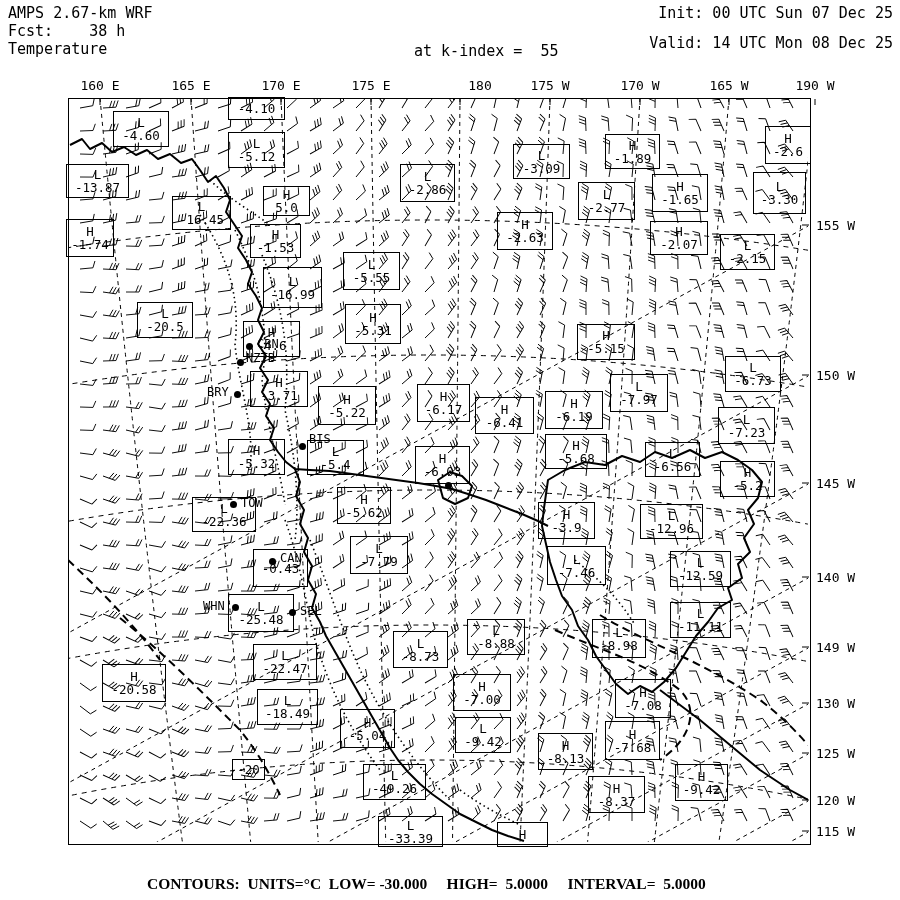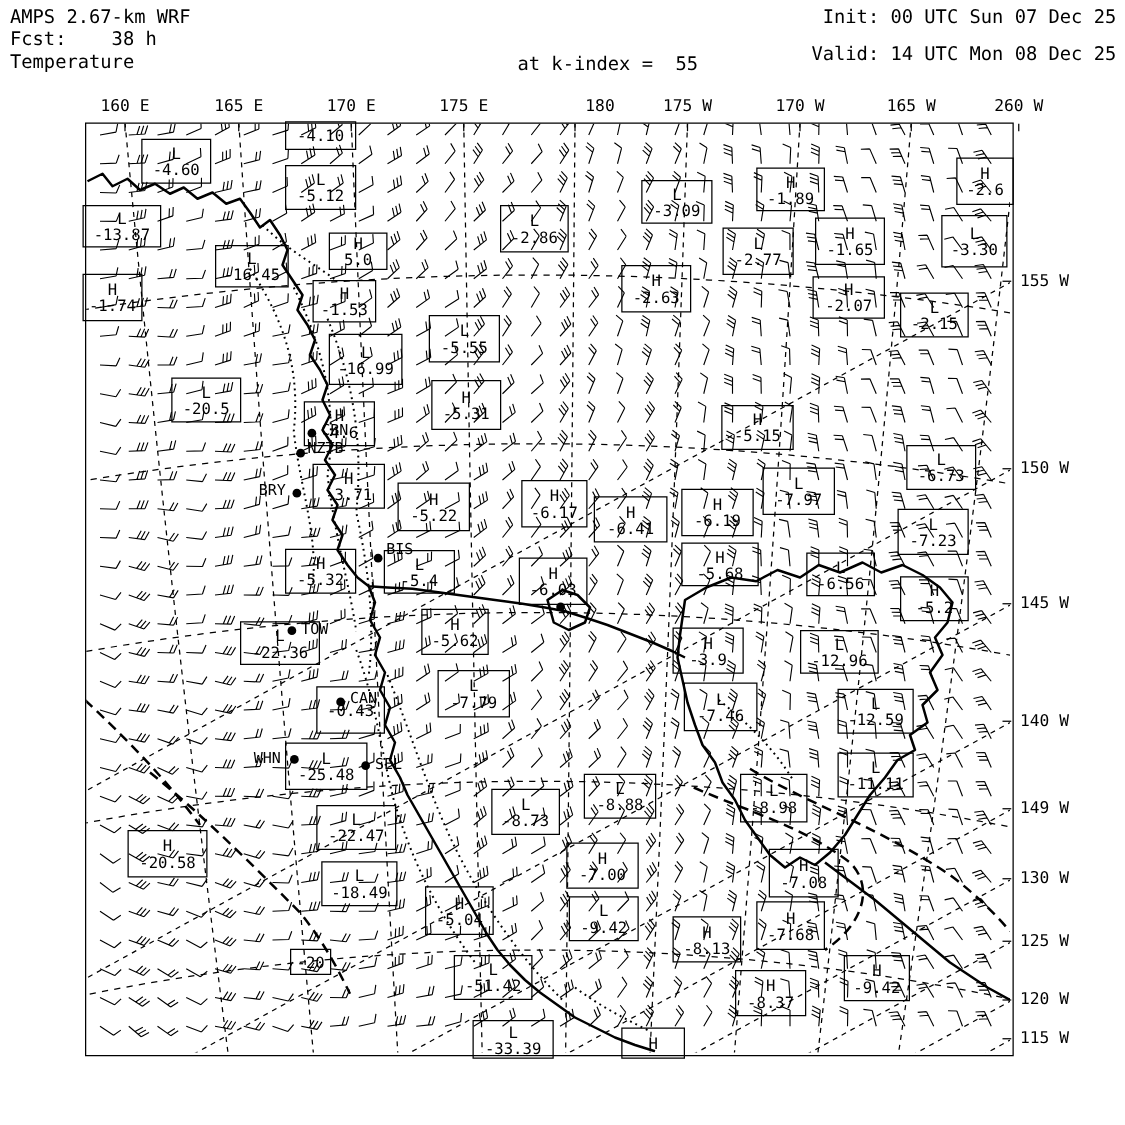--- a/index.html
+++ b/index.html
@@ -3185,21 +3185,21 @@
   <div id="frame"></div>
   <div id="top-axis">
       <div class="tick-label" style="left: 100px; top: 78px;">160 E</div>
       <div class="tick-label" style="left: 191px; top: 78px;">165 E</div>
       <div class="tick-label" style="left: 281px; top: 78px;">170 E</div>
       <div class="tick-label" style="left: 371px; top: 78px;">175 E</div>
       <div class="tick-label" style="left: 460px; top: 78px; margin-left: 20px;">180</div>
       <div class="tick-label" style="left: 550px; top: 78px;">175 W</div>
       <div class="tick-label" style="left: 640px; top: 78px;">170 W</div>
       <div class="tick-label" style="left: 729px; top: 78px;">165 W</div>
-      <div class="tick-label" style="left: 815px; top: 78px;">260 W</div>
+      <div class="tick-label" style="left: 815px; top: 78px;">190 W</div>
     </div>
   <div id="right-axis">
       <div class="rtick-label" style="left: 816px; top: 225px;">155 W</div>
       <div class="rtick-label" style="left: 816px; top: 375px;">150 W</div>
       <div class="rtick-label" style="left: 816px; top: 483px;">145 W</div>
       <div class="rtick-label" style="left: 816px; top: 577px;">140 W</div>
       <div class="rtick-label" style="left: 816px; top: 647px;">149 W</div>
       <div class="rtick-label" style="left: 816px; top: 703px;">130 W</div>
       <div class="rtick-label" style="left: 816px; top: 753px;">125 W</div>
       <div class="rtick-label" style="left: 816px; top: 800px;">120 W</div>
@@ -3255,21 +3255,21 @@
       <div class="hl-box" style="left: 670px; top: 551px; width: 59px; height: 34px;"><span>L</span><span>-12.59</span></div>
       <div class="hl-box" style="left: 102px; top: 664px; width: 62px; height: 36px;"><span>H</span><span>-20.58</span></div>
       <div class="hl-box" style="left: 253px; top: 644px; width: 62px; height: 34px;"><span>L</span><span>-22.47</span></div>
       <div class="hl-box" style="left: 257px; top: 689px; width: 59px; height: 34px;"><span>L</span><span>-18.49</span></div>
       <div class="hl-box" style="left: 232px; top: 759px; width: 31px; height: 19px;"><span>-20</span></div>
       <div class="hl-box" style="left: 393px; top: 631px; width: 53px; height: 35px;"><span>L</span><span>-8.73</span></div>
       <div class="hl-box" style="left: 467px; top: 619px; width: 56px; height: 34px;"><span>L</span><span>-8.88</span></div>
       <div class="hl-box" style="left: 453px; top: 674px; width: 56px; height: 35px;"><span>H</span><span>-7.00</span></div>
       <div class="hl-box" style="left: 455px; top: 717px; width: 54px; height: 34px;"><span>L</span><span>-9.42</span></div>
       <div class="hl-box" style="left: 340px; top: 709px; width: 53px; height: 37px;"><span>H</span><span>-5.04</span></div>
-      <div class="hl-box" style="left: 363px; top: 764px; width: 61px; height: 34px;"><span>L</span><span>-51.42</span></div>
+      <div class="hl-box" style="left: 363px; top: 764px; width: 61px; height: 34px;"><span>L</span><span>-49.26</span></div>
       <div class="hl-box" style="left: 378px; top: 816px; width: 63px; height: 29px;"><span>L</span><span>-33.39</span></div>
       <div class="hl-box" style="left: 592px; top: 619px; width: 52px; height: 37px;"><span>L</span><span>-8.98</span></div>
       <div class="hl-box" style="left: 670px; top: 602px; width: 59px; height: 34px;"><span>L</span><span>-11.11</span></div>
       <div class="hl-box" style="left: 615px; top: 679px; width: 54px; height: 37px;"><span>H</span><span>-7.08</span></div>
       <div class="hl-box" style="left: 605px; top: 721px; width: 53px; height: 37px;"><span>H</span><span>-7.68</span></div>
       <div class="hl-box" style="left: 538px; top: 733px; width: 53px; height: 35px;"><span>H</span><span>-8.13</span></div>
       <div class="hl-box" style="left: 588px; top: 776px; width: 55px; height: 35px;"><span>H</span><span>-8.37</span></div>
       <div class="hl-box" style="left: 675px; top: 764px; width: 51px; height: 35px;"><span>H</span><span>-9.42</span></div>
       <div class="hl-box" style="left: 497px; top: 822px; width: 49px; height: 23px;"><span>H</span></div>
     </div>
@@ -3286,13 +3286,14 @@
       <div class="station-label" style="left: 241px; top: 496px;">TOW</div>
       <div class="station-dot" style="left: 269px; top: 558px;"></div>
       <div class="station-label" style="left: 280px; top: 551px;">CAN</div>
       <div class="station-dot" style="left: 232px; top: 604px;"></div>
       <div class="station-label" style="left: 203px; top: 599px;">WHN</div>
       <div class="station-dot" style="left: 289px; top: 609px;"></div>
       <div class="station-label" style="left: 300px; top: 604px;">SEL</div>
       <div class="station-dot" style="left: 445px; top: 482px;"></div>
     </div>
 
+  <div id="footer">CONTOURS:  UNITS=°C  LOW= -30.000     HIGH=  5.0000     INTERVAL=  5.0000</div>
 </div>
 
 </body></html>

